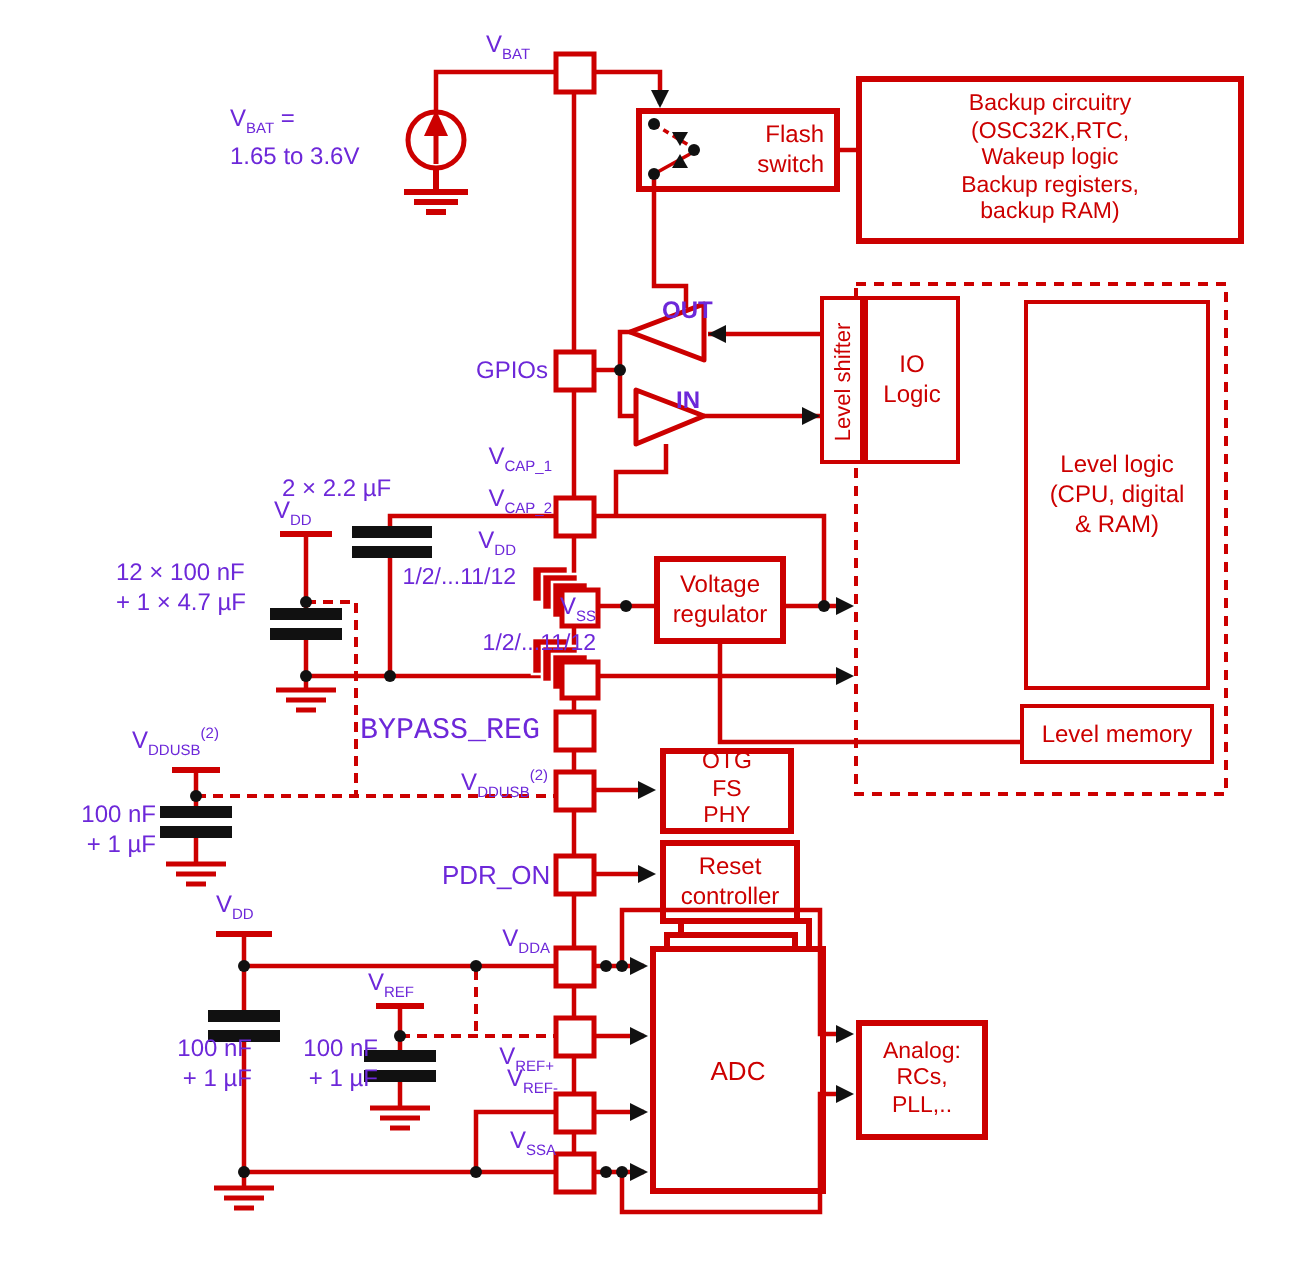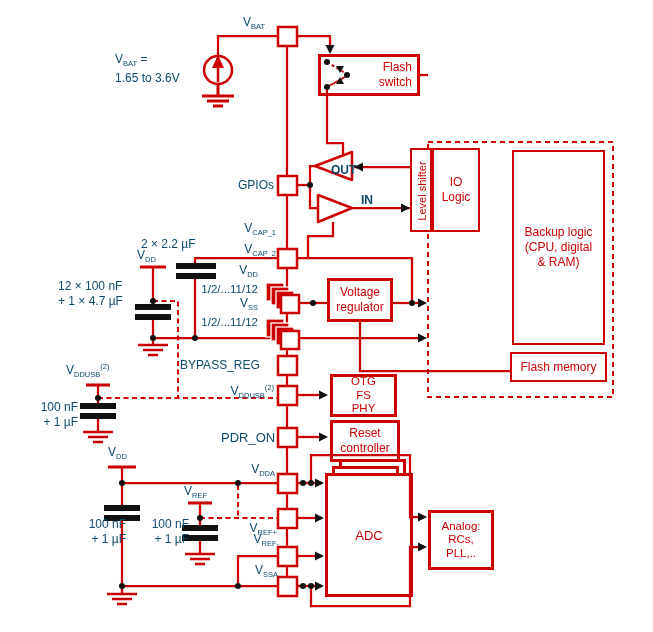--- a/index.html
+++ b/index.html
@@ -2,21 +2,21 @@
 <html><head>
 <meta charset="utf-8">
 <style>
   html,body{margin:0;padding:0;background:#fff;}
   #stage{position:relative;width:653px;height:632px;background:#fff;overflow:hidden;
          font-family:"Liberation Sans",sans-serif;color:#cc0000;}
   .box{position:absolute;box-sizing:border-box;border:3px solid #cc0000;background:#fff;
        display:flex;flex-direction:column;justify-content:center;align-items:center;
        text-align:center;font-size:12px;line-height:15px;z-index:2;}
   .thin{border-width:2px;}
-  .lbl{position:absolute;font-size:12px;line-height:15px;white-space:nowrap;z-index:4;color:#0c4a6e;}
+  .lbl{position:absolute;font-size:12px;line-height:15px;white-space:nowrap;z-index:4;color:#6d28d9;}
   .lbl sub{font-size:7.5px;}
   .lbl sup{font-size:7.5px;}
   .right{text-align:right;}
   .bold{font-weight:bold;}
   svg{position:absolute;left:0;top:0;pointer-events:none;}
   #svg-under{z-index:1;}
   #svg-top{z-index:3;}
   .wire{stroke:#cc0000;stroke-width:2.25;fill:none;}
   .wire3{stroke:#cc0000;stroke-width:3;fill:none;}
   .dash{stroke:#cc0000;stroke-width:2;fill:none;stroke-dasharray:5 3.5;}
@@ -37,38 +37,45 @@
 
   <svg id="svg-under" width="653" height="632">
     <rect x="428" y="142" width="185" height="255" fill="none" stroke="#cc0000" stroke-width="2" stroke-dasharray="5 4"></rect>
   </svg>
 
   <div class="box" id="power-switch" style="left:318px;top:54px;width:102px;height:42px;align-items:flex-end;padding-right:5px;">
     <div>Flash</div>
     <div>switch</div>
   </div>
 
+  <div class="box small" style="left:428px;top:38px;width:194px;height:84px;">
+    <div>Backup circuitry</div>
+    <div>(OSC32K,RTC,</div>
+    <div>Wakeup logic</div>
+    <div>Backup registers,</div>
+    <div>backup RAM)</div>
+  </div>
 
   <div class="box thin" id="level-shifter" style="left:410px;top:148px;width:22px;height:84px;">
     <div class="t">Level shifter</div>
   </div>
 
   <div class="box thin" style="left:432px;top:148px;width:48px;height:84px;text-align:center;">
     <div>IO</div>
     <div>Logic</div>
   </div>
 
   <div class="box thin" style="left:512px;top:150px;width:93px;height:195px;">
-    <div>Backup logic</div>
+    <div>Level logic</div>
     <div>(CPU, digital</div>
     <div>&amp; RAM)</div>
   </div>
 
   <div class="box thin" style="left:510px;top:352px;width:97px;height:30px;">
-    <div>Flash memory</div>
+    <div>Level memory</div>
   </div>
 
   <div class="box" style="left:327px;top:278px;width:66px;height:44px;">
     <div>Voltage</div>
     <div>regulator</div>
   </div>
 
   <div class="box small" style="left:330px;top:374px;width:67px;height:43px;">
     <div>OTG</div>
     <div>FS</div>
@@ -299,26 +306,26 @@
   <div class="lbl" style="left:58px;top:279px;">
     <div>12 × 100 nF</div>
     <div>+ 1 × 4.7 µF</div>
   </div>
 
   <div class="lbl right" style="left:196px;top:263px;width:62px;line-height:14px;font-size:11.5px;">
     <div style="font-size:12px;"><span>V</span><sub>DD</sub></div>
     <div>1/2/...11/12</div>
   </div>
 
-  <div class="lbl right" style="left:196px;top:296px;width:62px;line-height:14px;font-size:11.5px;">
+  <div class="lbl right" style="left:196px;top:296px;width:62px;line-height:14px;font-size:11.5px;padding-left:40px;">
     <div style="font-size:12px;"><span>V</span><sub>SS</sub></div>
     <div>1/2/...11/12</div>
   </div>
 
-  <div class="lbl" style="left:180px;top:358px;font-size:12px;">BYPASS_REG</div>
+  <div class="lbl" style="left:180px;top:358px;font-size:15px;font-family:Liberation Mono, monospace;">BYPASS_REG</div>
 
   <div class="lbl right" style="left:190px;top:380px;width:84px;">
     <span>V</span><sub>DDUSB</sub><sup>(2)</sup>
   </div>
 
   <div class="lbl" style="left:66px;top:359px;">
     <span>V</span><sub>DDUSB</sub><sup>(2)</sup>
   </div>
 
   <div class="lbl right" style="left:36px;top:400px;width:42px;">
@@ -355,16 +362,16 @@
   <div class="lbl right" style="left:68px;top:517px;width:58px;">
     <div>100 nF</div>
     <div>+ 1 µF</div>
   </div>
 
   <div class="lbl right" style="left:141px;top:517px;width:48px;">
     <div>100 nF</div>
     <div>+ 1 µF</div>
   </div>
 
-  <div class="lbl bold" style="left:331px;top:163px;">OUT</div>
-  <div class="lbl bold" style="left:361px;top:193px;">IN</div>
+  <div class="lbl bold" style="left:331px;top:148px;">OUT</div>
+  <div class="lbl bold" style="left:338px;top:193px;">IN</div>
 
 </div>
 
 </body></html>

